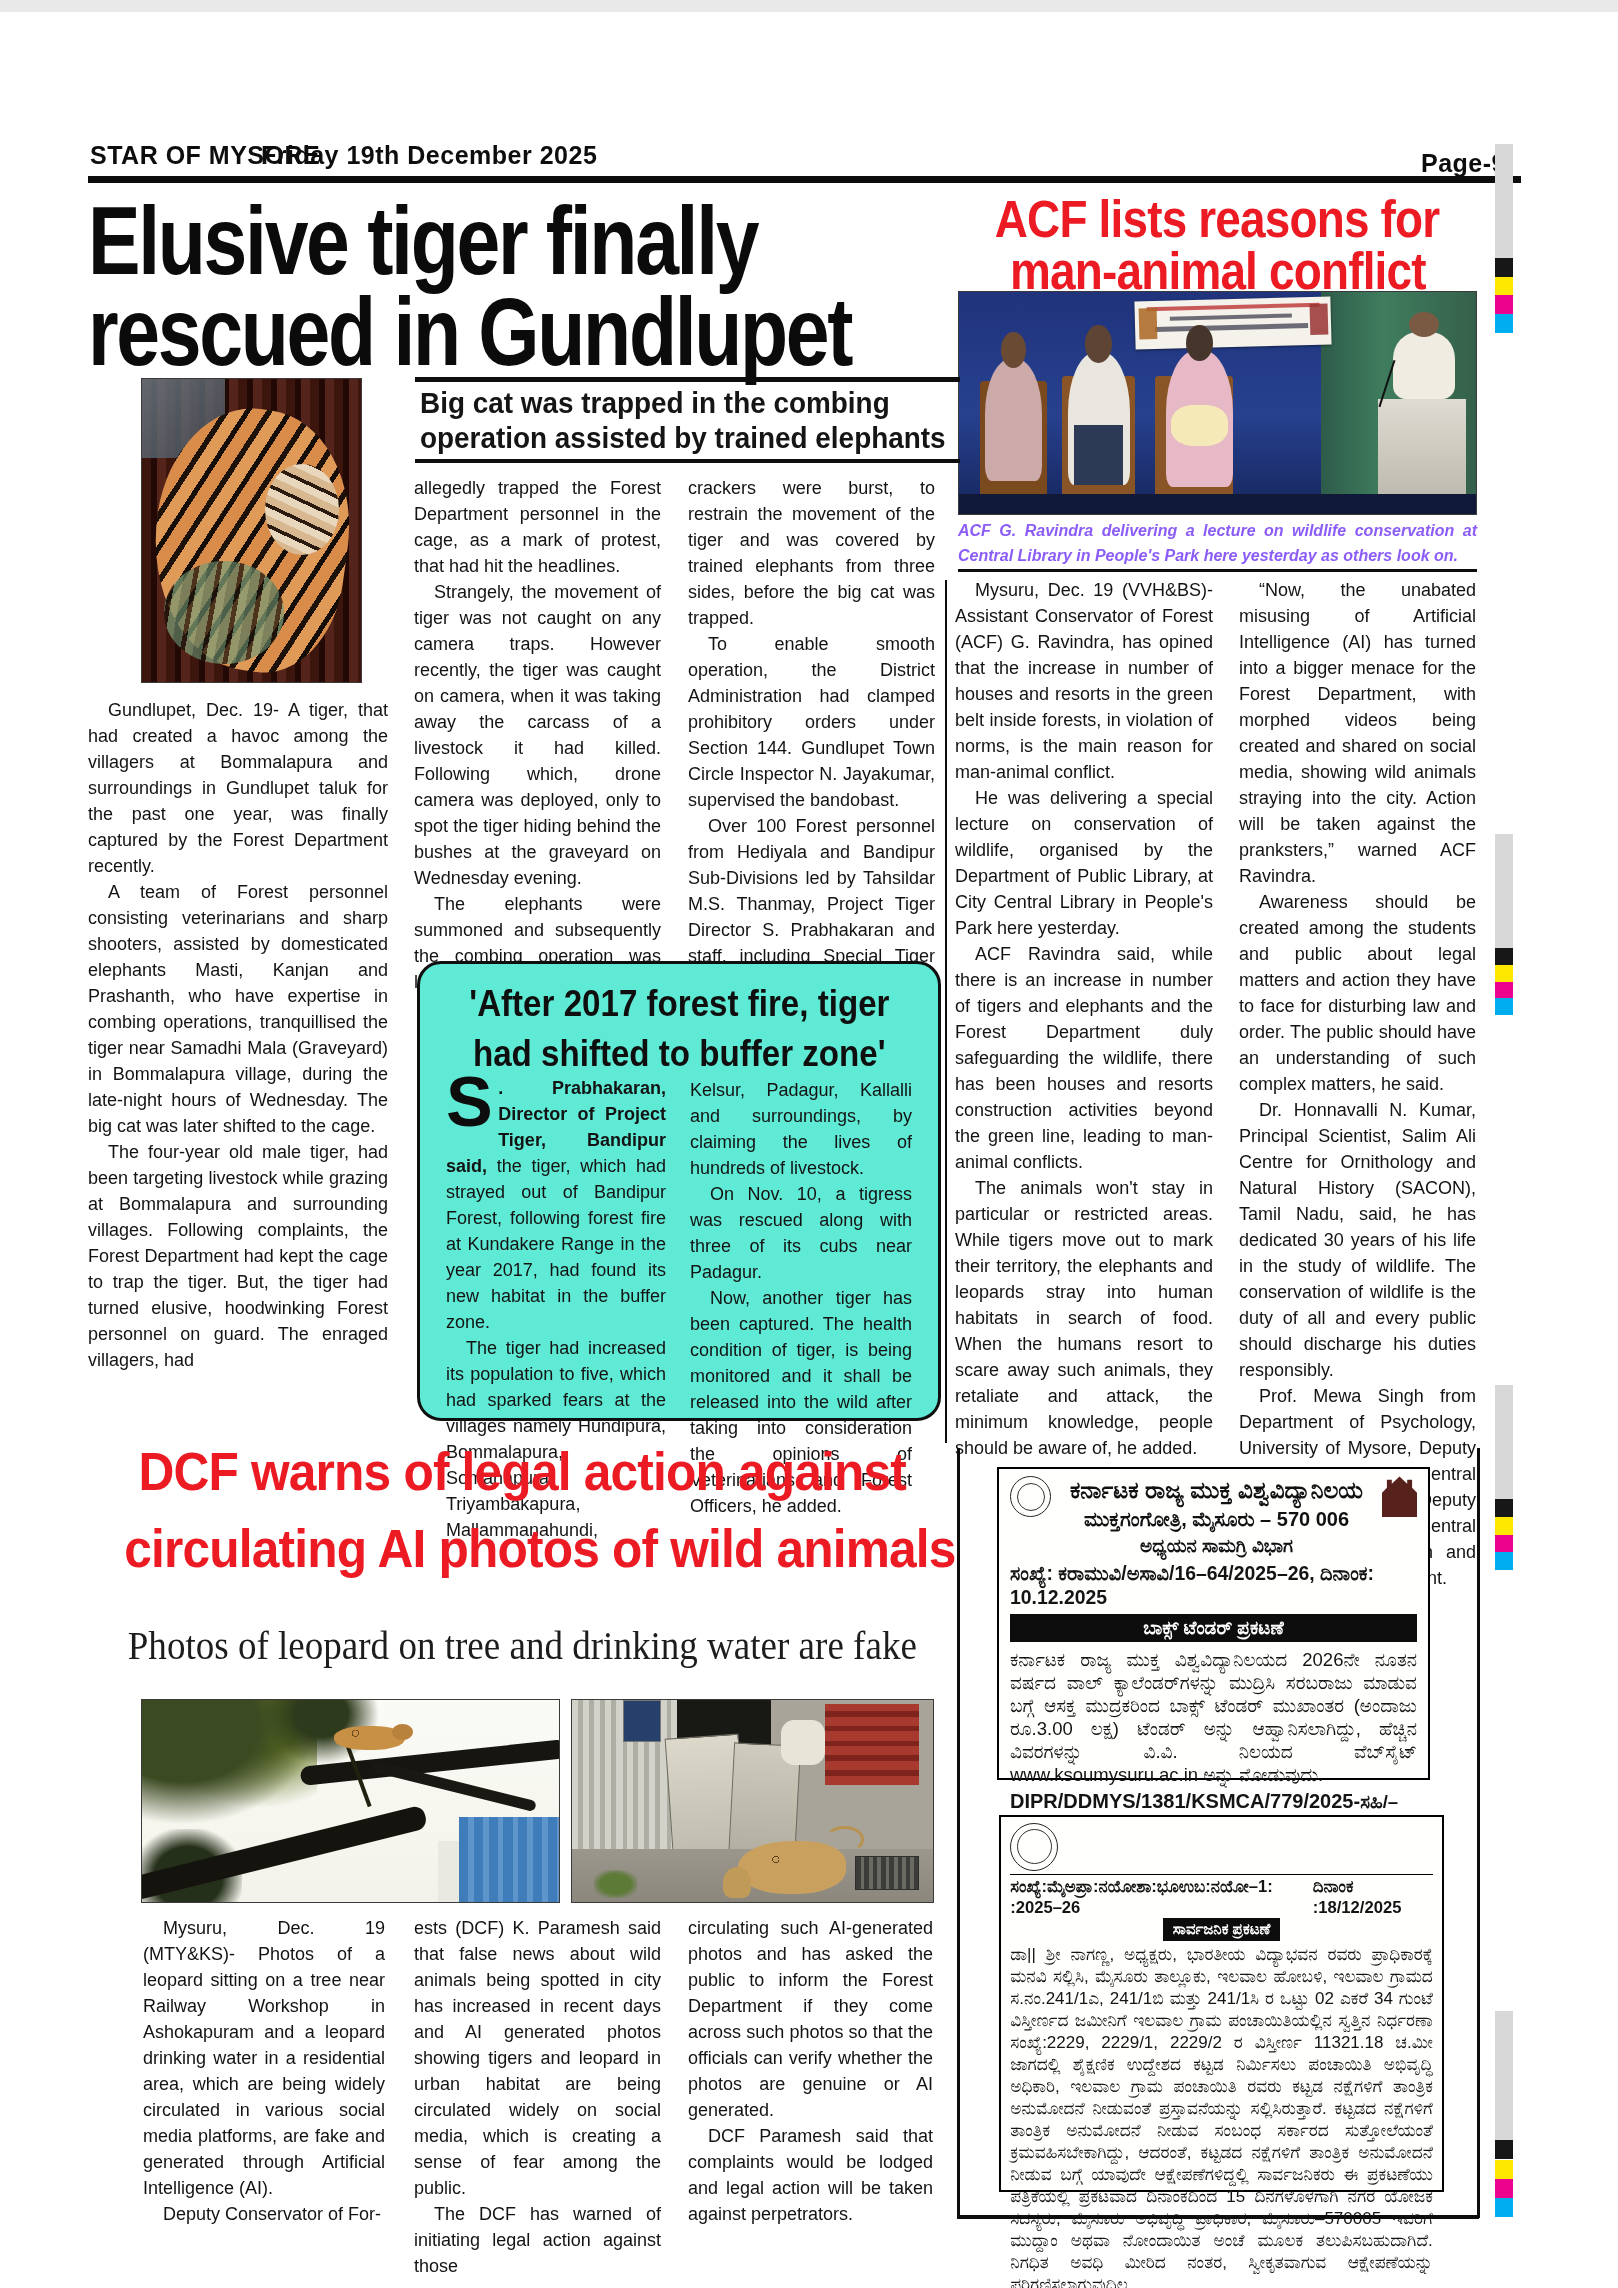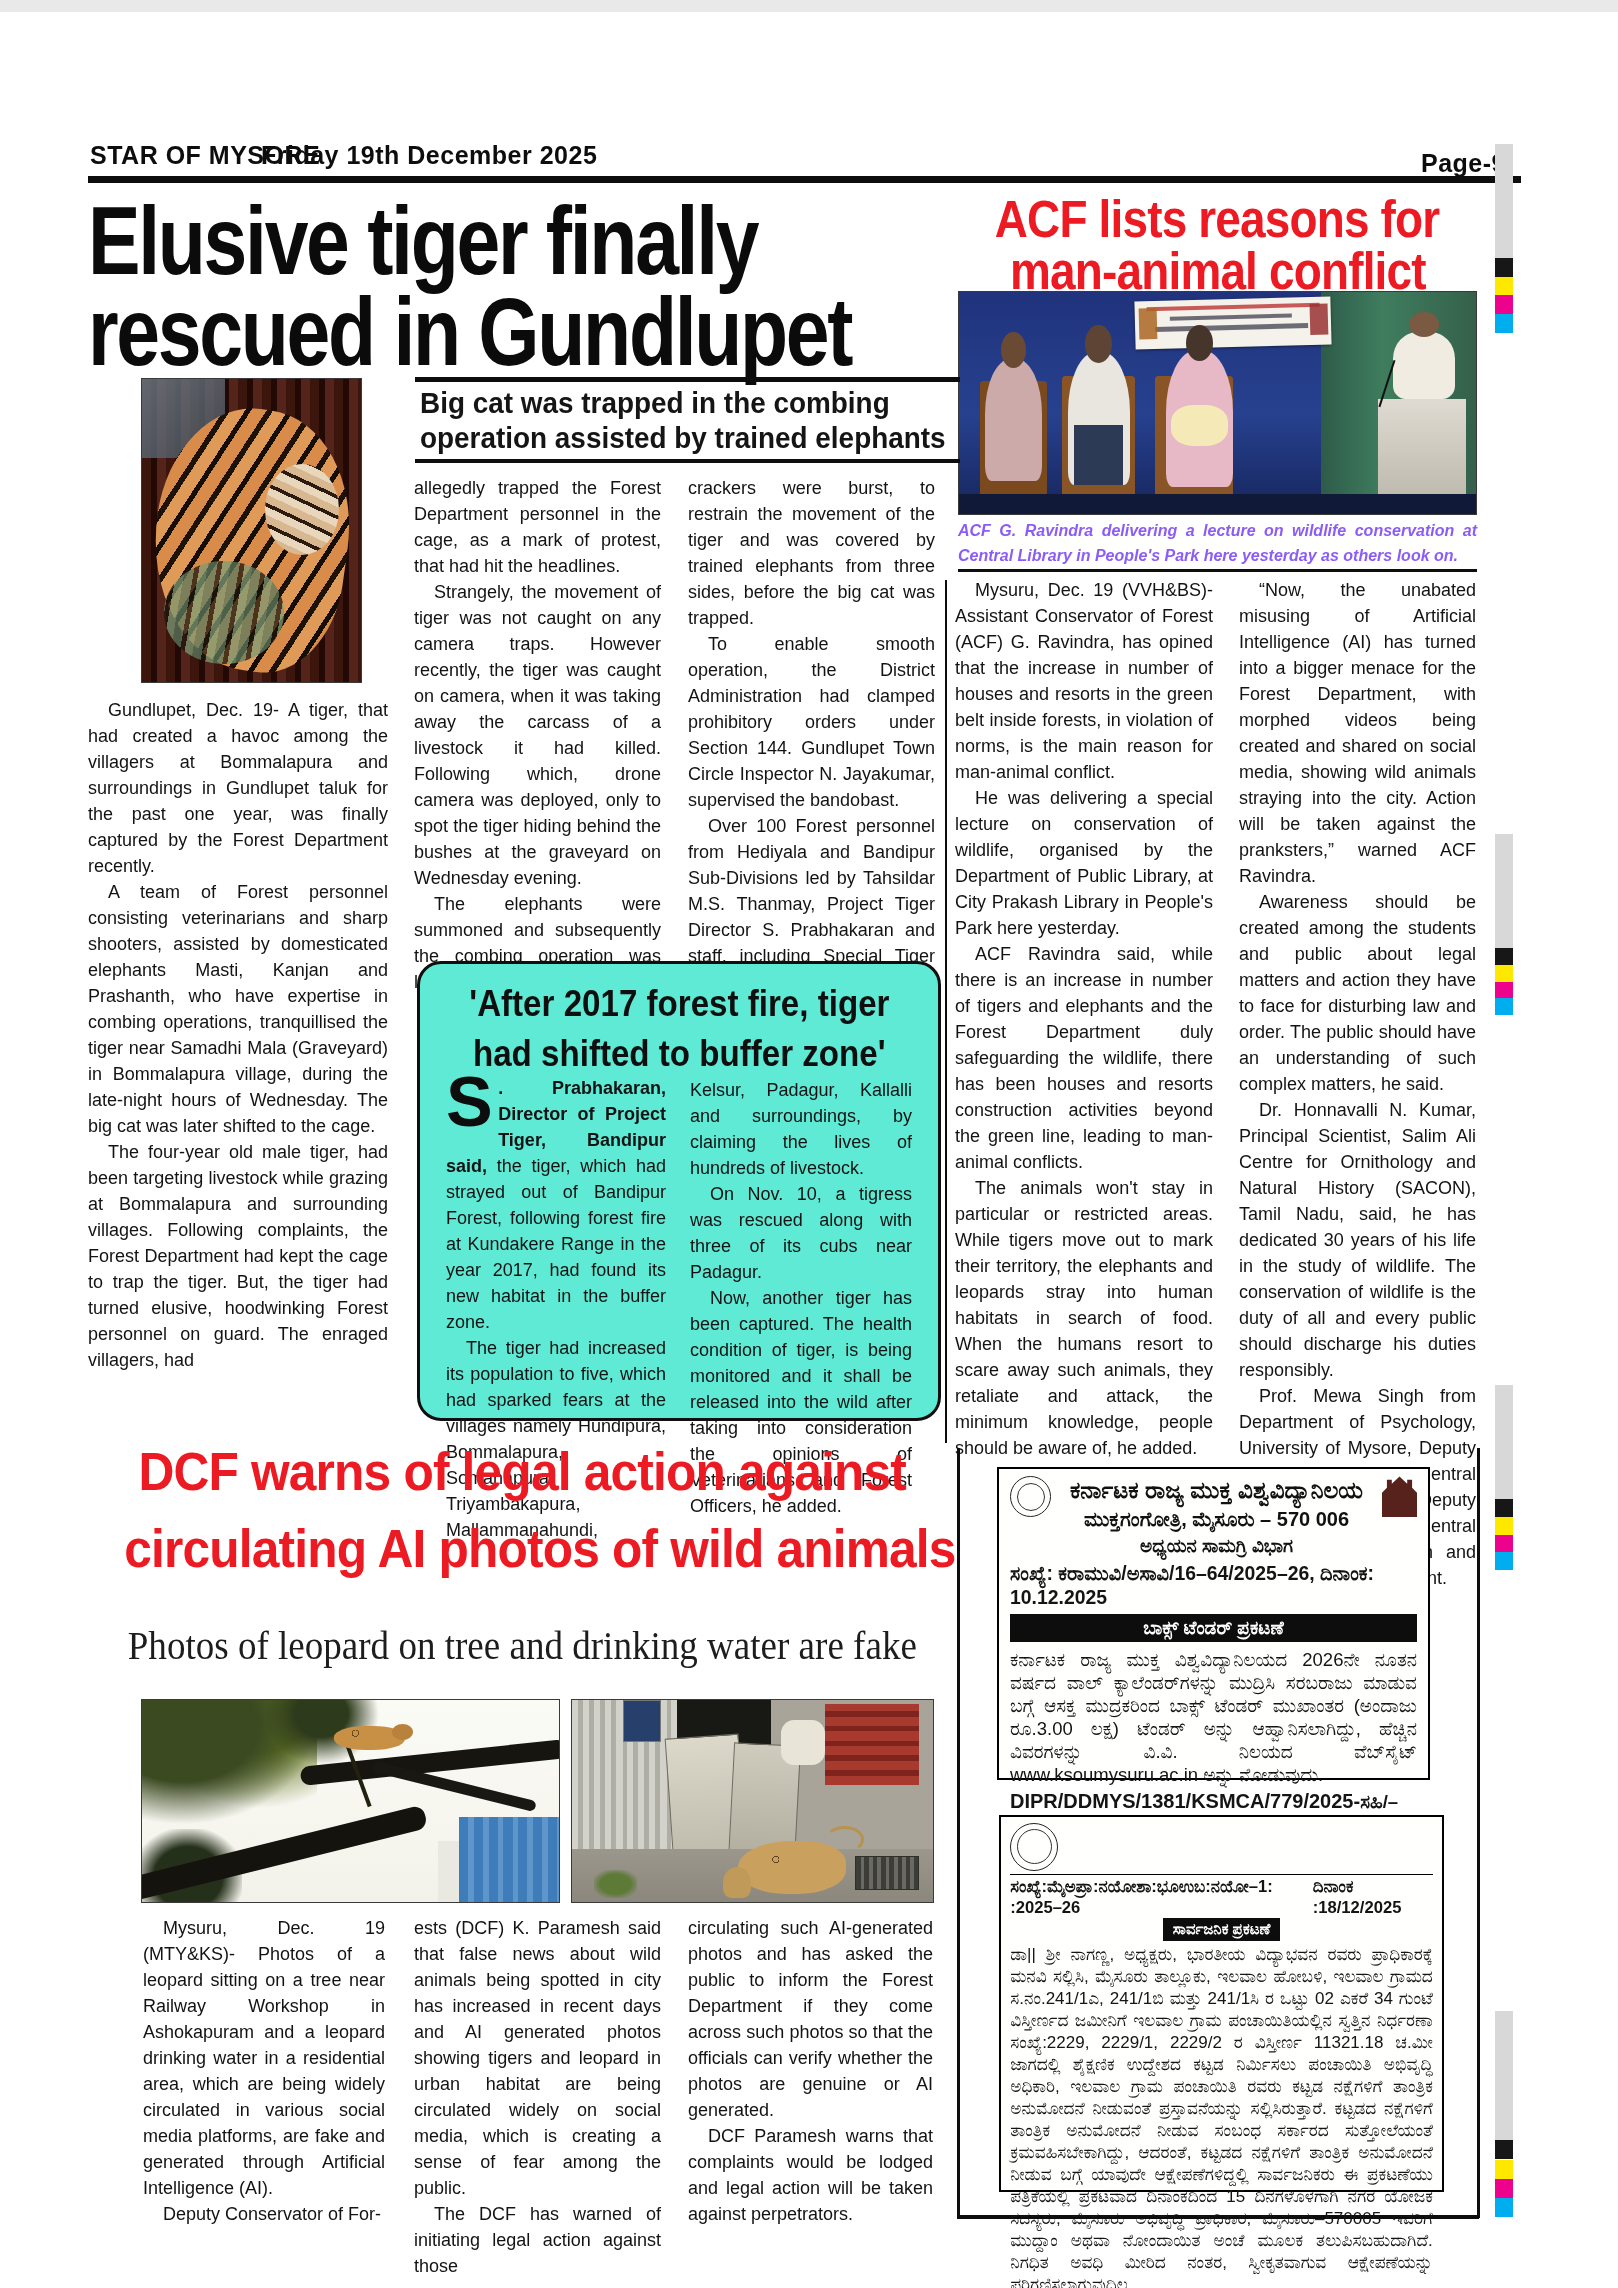--- a/index.html
+++ b/index.html
@@ -145,21 +145,21 @@
     </div>
     <div class="abs body-col" style="left:270px;top:113px;width:222px;">
         <p class="ni">Kelsur, Padagur, Kallalli and surroundings, by claiming the lives of hundreds of livestock.</p>
         <p>On Nov. 10, a tigress was rescued along with three of its cubs near Padagur.</p>
         <p>Now, another tiger has been captured. The health condition of tiger, is being monitored and it shall be released into the wild after taking into consideration the opinions of Veterinarians and Forest Officers, he added.</p>
       </div>
   </div>
 
   <div class="abs body-col" style="left:955px;top:565px;width:258px;">
       <p>Mysuru, Dec. 19 (VVH&amp;BS)- Assistant Conservator of Forest (ACF) G. Ravindra, has opined that the increase in number of houses and resorts in the green belt inside forests, in violation of norms, is the main reason for man-animal conflict.</p>
-      <p>He was delivering a special lecture on conservation of wildlife, organised by the Department of Public Library, at City Prakash Library in People's Park here yesterday.</p>
+      <p>He was delivering a special lecture on conservation of wildlife, organised by the Department of Public Library, at City Central Library in People's Park here yesterday.</p>
       <p>ACF Ravindra said, while there is an increase in number of tigers and elephants and the Forest Department duly safeguarding the wildlife, there has been houses and resorts construction activities beyond the green line, leading to man-animal conflicts.</p>
       <p>The animals won't stay in particular or restricted areas. While tigers move out to mark their territory, the elephants and leopards stray into human habitats in search of food. When the humans resort to scare away such animals, they retaliate and attack, the minimum knowledge, people should be aware of, he added.</p>
     </div>
   <div class="abs body-col" style="left:1239px;top:565px;width:237px;">
       <p>“Now, the unabated misusing of Artificial Intelligence (AI) has turned into a bigger menace for the Forest Department, with morphed videos being created and shared on social media, showing wild animals straying into the city. Action will be taken against the pranksters,” warned ACF Ravindra.</p>
       <p>Awareness should be created among the students and public about legal matters and action they have to face for disturbing law and order. The public should have an understanding of such complex matters, he said.</p>
       <p>Dr. Honnavalli N. Kumar, Principal Scientist, Salim Ali Centre for Ornithology and Natural History (SACON), Tamil Nadu, said, he has dedicated 30 years of his life in the study of wildlife. The conservation of wildlife is the duty of all and every public should discharge his duties responsibly.</p>
       <p>Prof. Mewa Singh from Department of Psychology, University of Mysore, Deputy Director of City Central Library B. Manjunath, Deputy Director of Rural Central Library Suma Prakash and H.N. Kumar were present.</p>
     </div>
 
@@ -210,21 +210,21 @@
   <div class="abs body-col" style="left:143px;top:1903px;width:242px;">
       <p>Mysuru, Dec. 19 (MTY&amp;KS)- Photos of a leopard sitting on a tree near Railway Workshop in Ashokapuram and a leopard drinking water in a residential area, which are being widely circulated in various social media platforms, are fake and generated through Artificial Intelligence (AI).</p>
       <p>Deputy Conservator of For-</p>
     </div>
   <div class="abs body-col" style="left:414px;top:1903px;width:247px;">
       <p class="ni">ests (DCF) K. Paramesh said that false news about wild animals being spotted in city has increased in recent days and AI generated photos showing tigers and leopard in urban habitat are being circulated widely on social media, which is creating a sense of fear among the public.</p>
       <p>The DCF has warned of initiating legal action against those</p>
     </div>
   <div class="abs body-col" style="left:688px;top:1903px;width:245px;">
       <p class="ni">circulating such AI-generated photos and has asked the public to inform the Forest Department if they come across such photos so that the officials can verify whether the photos are genuine or AI generated.</p>
-      <p>DCF Paramesh warns that complaints would be lodged and legal action will be taken against perpetrators.</p>
+      <p>DCF Paramesh said that complaints would be lodged and legal action will be taken against perpetrators.</p>
     </div>
 
   <div class="abs rule" style="left:957px;top:1436px;width:2.8px;height:770px;"></div>
   <div class="abs rule" style="left:1477px;top:1436px;width:2.8px;height:770px;"></div>
   <div class="abs rule" style="left:957px;top:2203px;width:522px;height:3.7px;"></div>
 
   <div class="abs adbox" style="left:997px;top:1455px;width:433px;height:313px;padding:7.4px 11px;">
     <div style="display:flex;align-items:flex-start;">
       <div class="seal" style="width:41px;height:41px;flex:0 0 auto;">
           <div class="inner"></div>

